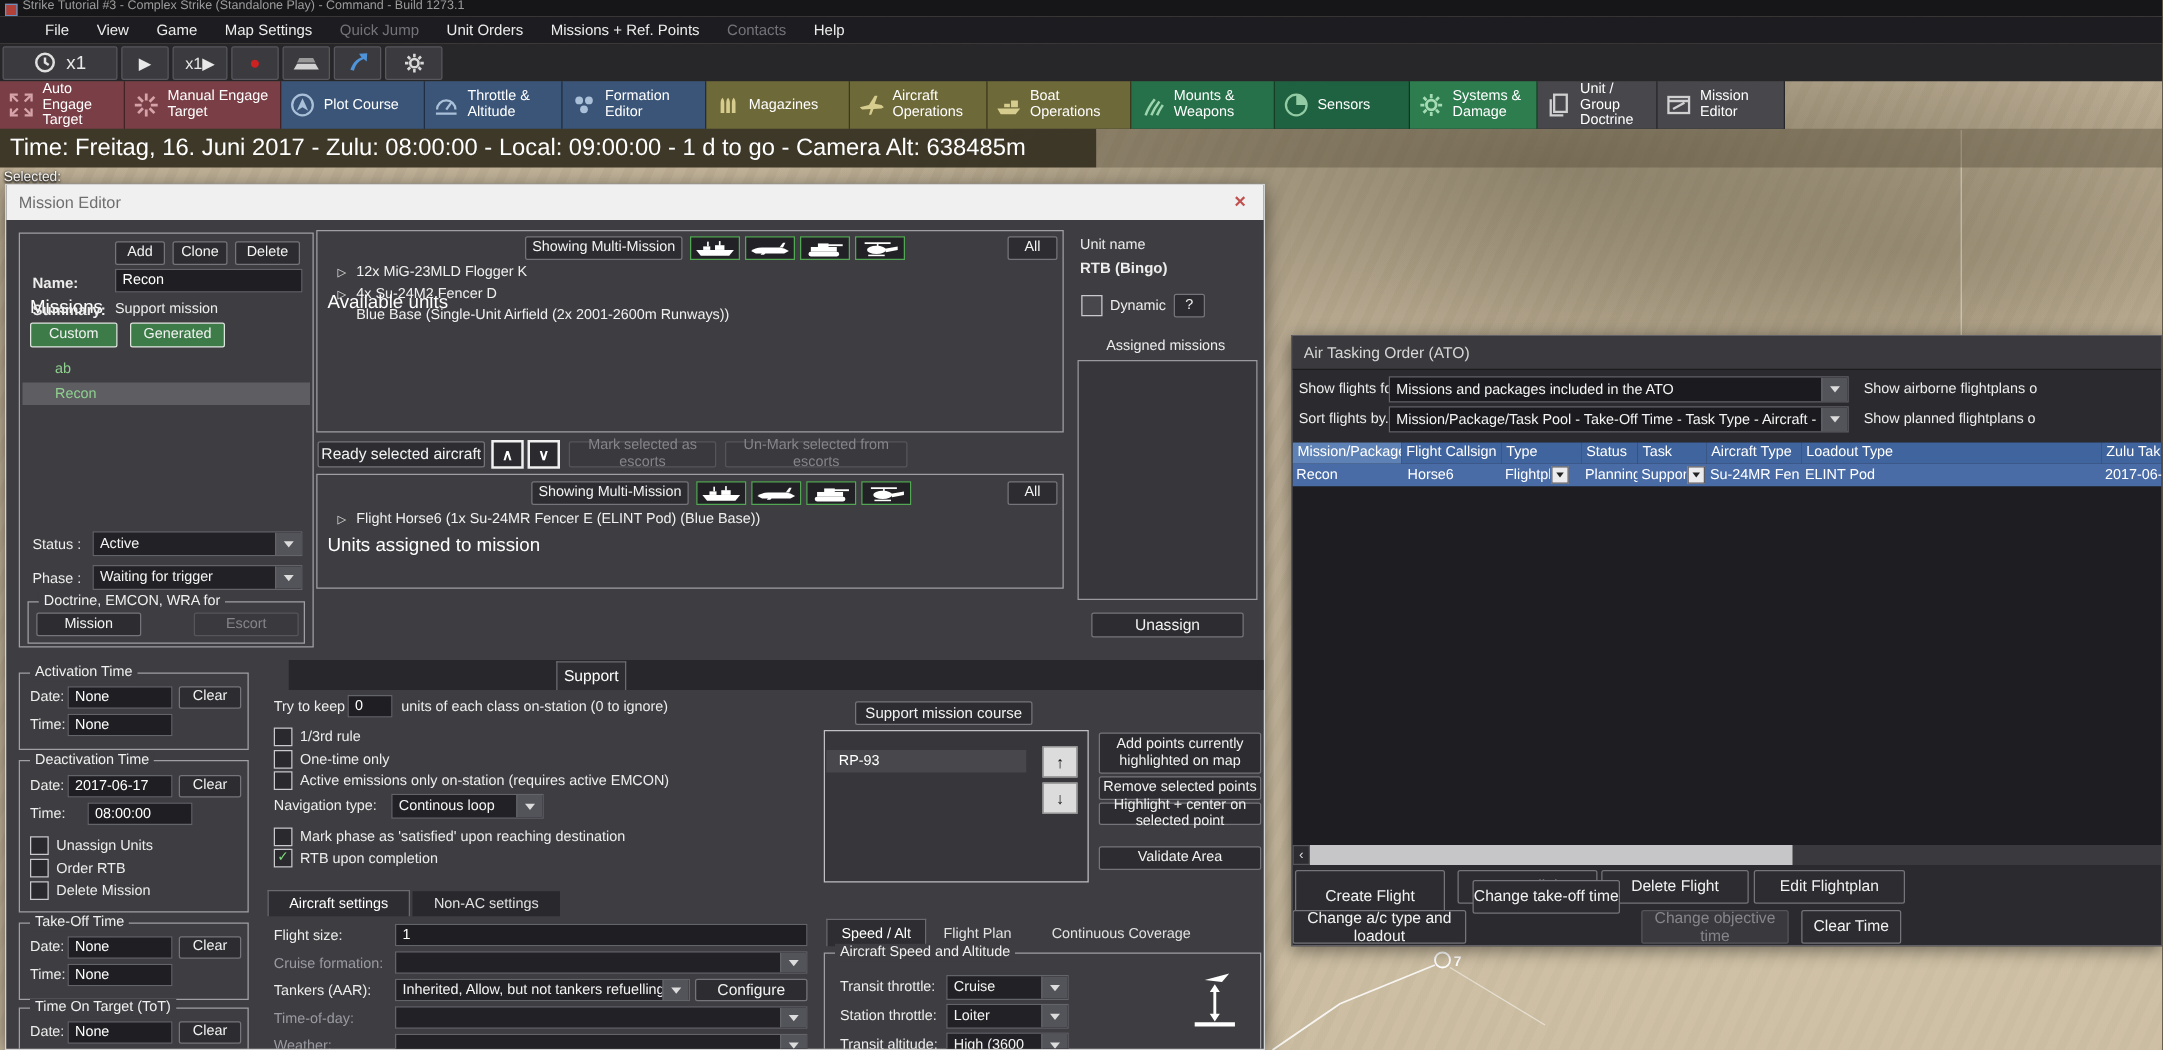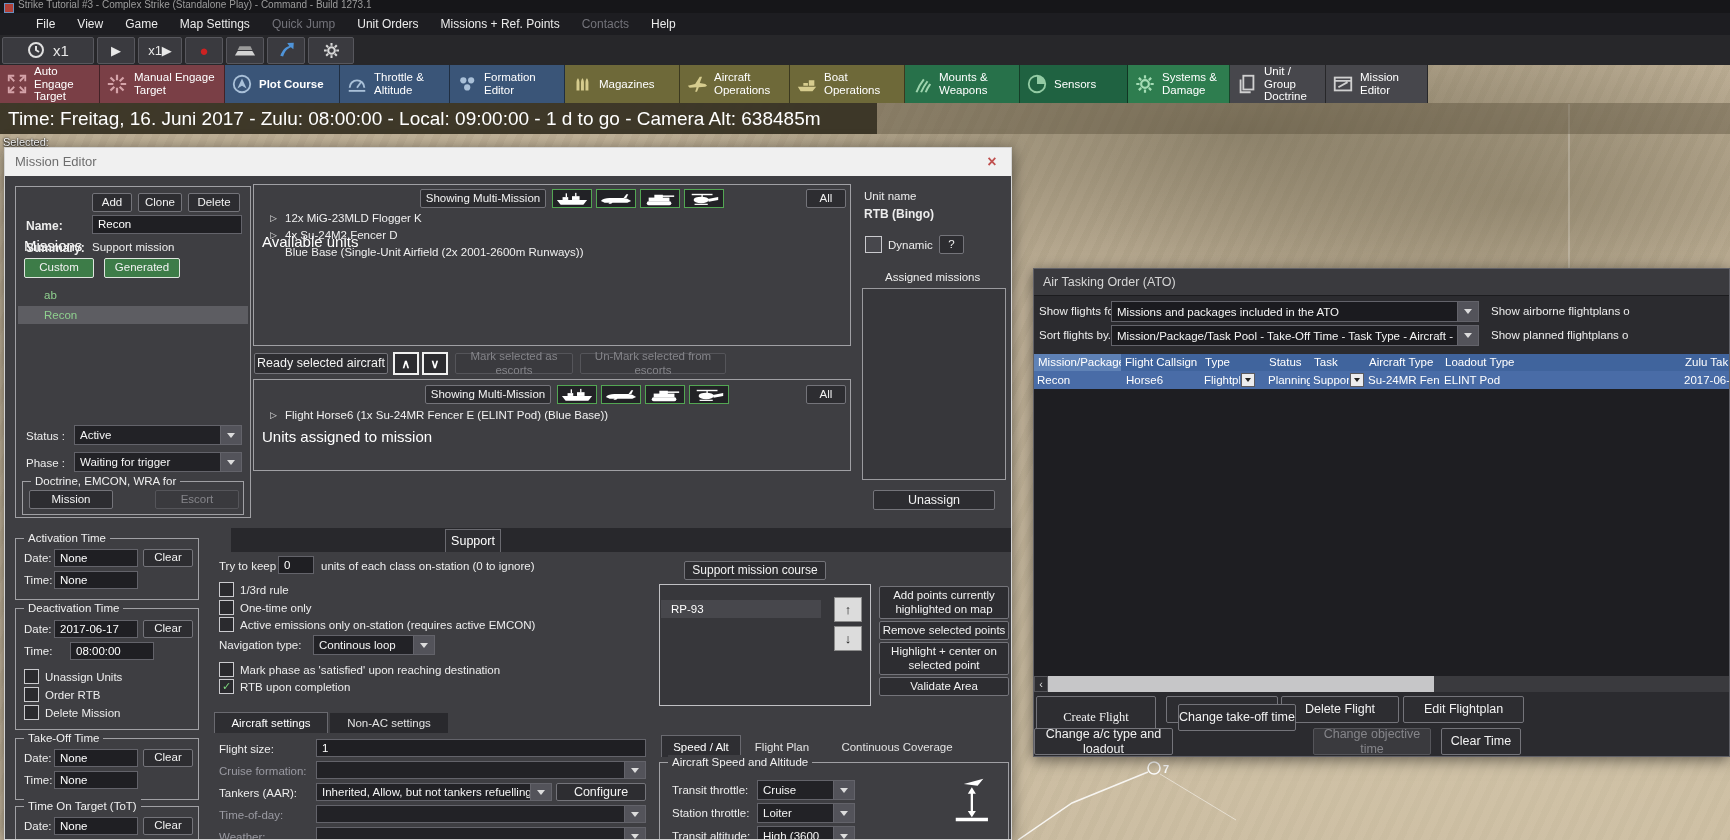--- a/index.html
+++ b/index.html
@@ -206,21 +206,21 @@
       <span class="rl">Auto Engage Target</span>
     </div>
     <div class="rb red" style="width:125px;">
       <svg class="ric" viewBox="0 0 24 24">
           <g stroke="currentColor" stroke-width="2.4" fill="none">
             <path d="M12 2v6M12 16v6M2 12h6M16 12h6M4.9 4.9l4.2 4.2M14.9 14.9l4.2 4.2M4.9 19.1l4.2-4.2M14.9 9.1l4.2-4.2"></path>
           </g>
         </svg>
       <span class="rl">Manual Engage Target</span>
     </div>
-    <div class="rb blue" style="width:115px;font-weight:bold;">
+    <div class="rb blue" style="width:115px;">
       <svg class="ric" viewBox="0 0 24 24">
           <circle cx="12" cy="12" r="9" stroke="currentColor" stroke-width="2" fill="none"></circle>
           <path d="M12 6l5 11-5-3-5 3z" fill="currentColor"></path>
         </svg>
       <span class="rl">Plot Course</span>
     </div>
     <div class="rb blue" style="width:110px;">
       <svg class="ric" viewBox="0 0 24 24">
           <g stroke="currentColor" stroke-width="2" fill="none">
             <path d="M4 16a8 8 0 0 1 16 0"></path>
@@ -573,21 +573,21 @@
     </div>
 
     <div class="btn" style="left:679px;top:413px;width:142px;height:19px;font-size:12px;">Support mission course</div>
     <div class="abs" style="left:654px;top:436px;width:212px;height:122px;background:#37373b;border:1px solid #c0c0c4;box-sizing:border-box;">
       <div style="position:absolute;left:1px;top:15px;width:160px;height:18px;background:#47474c;color:#fff;font-size:11.5px;line-height:18px;padding-left:10px;box-sizing:border-box;">RP-93</div>
     </div>
     <div class="lightbtn" style="left:829px;top:449px;width:28px;height:25px;">↑</div>
     <div class="lightbtn" style="left:829px;top:478px;width:28px;height:25px;">↓</div>
     <div class="btn" style="left:874px;top:438px;width:130px;height:33px;padding:0 4px;">Add points currently highlighted on map</div>
     <div class="btn" style="left:874px;top:473px;width:130px;height:19px;">Remove selected points</div>
-    <div class="btn" style="left:874px;top:494px;width:130px;height:33px;padding:0 4px;">Highlight + center on selected point</div>
+    <div class="btn" style="left:874px;top:494px;width:130px;height:18px;padding:0 4px;">Highlight + center on selected point</div>
     <div class="btn" style="left:874px;top:529px;width:130px;height:19px;">Validate Area</div>
 
     <div class="tab active" style="left:656px;top:587px;width:80px;height:22px;">Speed / Alt</div>
     <div class="tab" style="left:742px;top:589px;width:70px;height:19px;">Flight Plan</div>
     <div class="tab" style="left:828px;top:589px;width:128px;height:19px;">Continuous Coverage</div>
     <div class="grp" style="left:654px;top:614px;width:350px;height:90px;">
       <span class="legend">Aircraft Speed and Altitude</span>
       <span class="lbl" style="left:12px;top:21px;">Transit throttle:</span>
       <div class="dd" style="left:97px;top:17px;width:98px;height:20px;">
         <span class="txt">Cruise</span>
@@ -650,21 +650,21 @@
         <span class="tc" style="left:410px;width:230px;">ELINT Pod</span>
         <span class="tc" style="left:650px;width:47px;">2017-06-</span>
       </div>
     </div>
 
     <div class="sb-arrow" style="left:0;top:407px;width:14px;height:16px;">‹</div>
     <div class="sb-track" style="left:14px;top:407px;width:683px;height:16px;">
       <div class="sb-thumb" style="left:0;top:0;width:386px;height:16px;"></div>
     </div>
 
-    <div class="btn" style="left:2px;top:427px;width:120px;height:43px;font-size:12.5px;font-family:Liberation Serif, serif;">Create Flight</div>
+    <div class="btn" style="left:2px;top:427px;width:120px;height:43px;font-size:12.5px;">Create Flight</div>
     <div class="btn" style="left:132px;top:427px;width:112px;height:27px;font-size:12.5px;">Copy Flight</div>
     <div class="btn" style="left:247px;top:427px;width:118px;height:27px;font-size:12.5px;">Delete Flight</div>
     <div class="btn" style="left:369px;top:427px;width:121px;height:27px;font-size:12.5px;">Edit Flightplan</div>
     <div class="btn" style="left:0px;top:459px;width:139px;height:27px;font-size:12.5px;">Change a/c type and loadout</div>
     <div class="btn" style="left:144px;top:435px;width:118px;height:27px;font-size:12.5px;">Change take-off time</div>
     <div class="btn disabled" style="left:279px;top:459px;width:118px;height:27px;font-size:12.5px;">Change objective time</div>
     <div class="btn" style="left:407px;top:459px;width:80px;height:27px;font-size:12.5px;">Clear Time</div>
   </div>
 
 </div>

